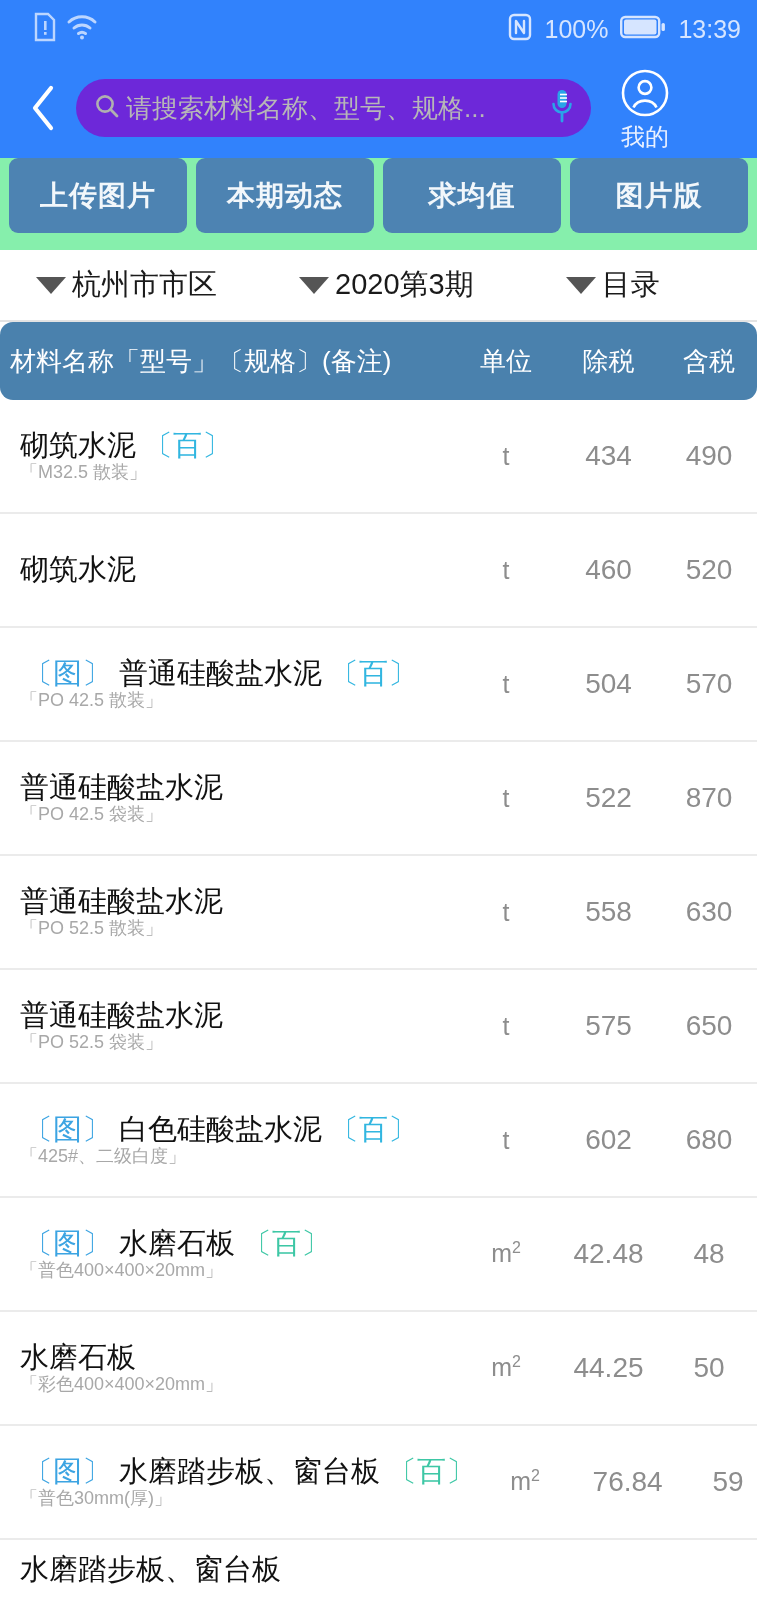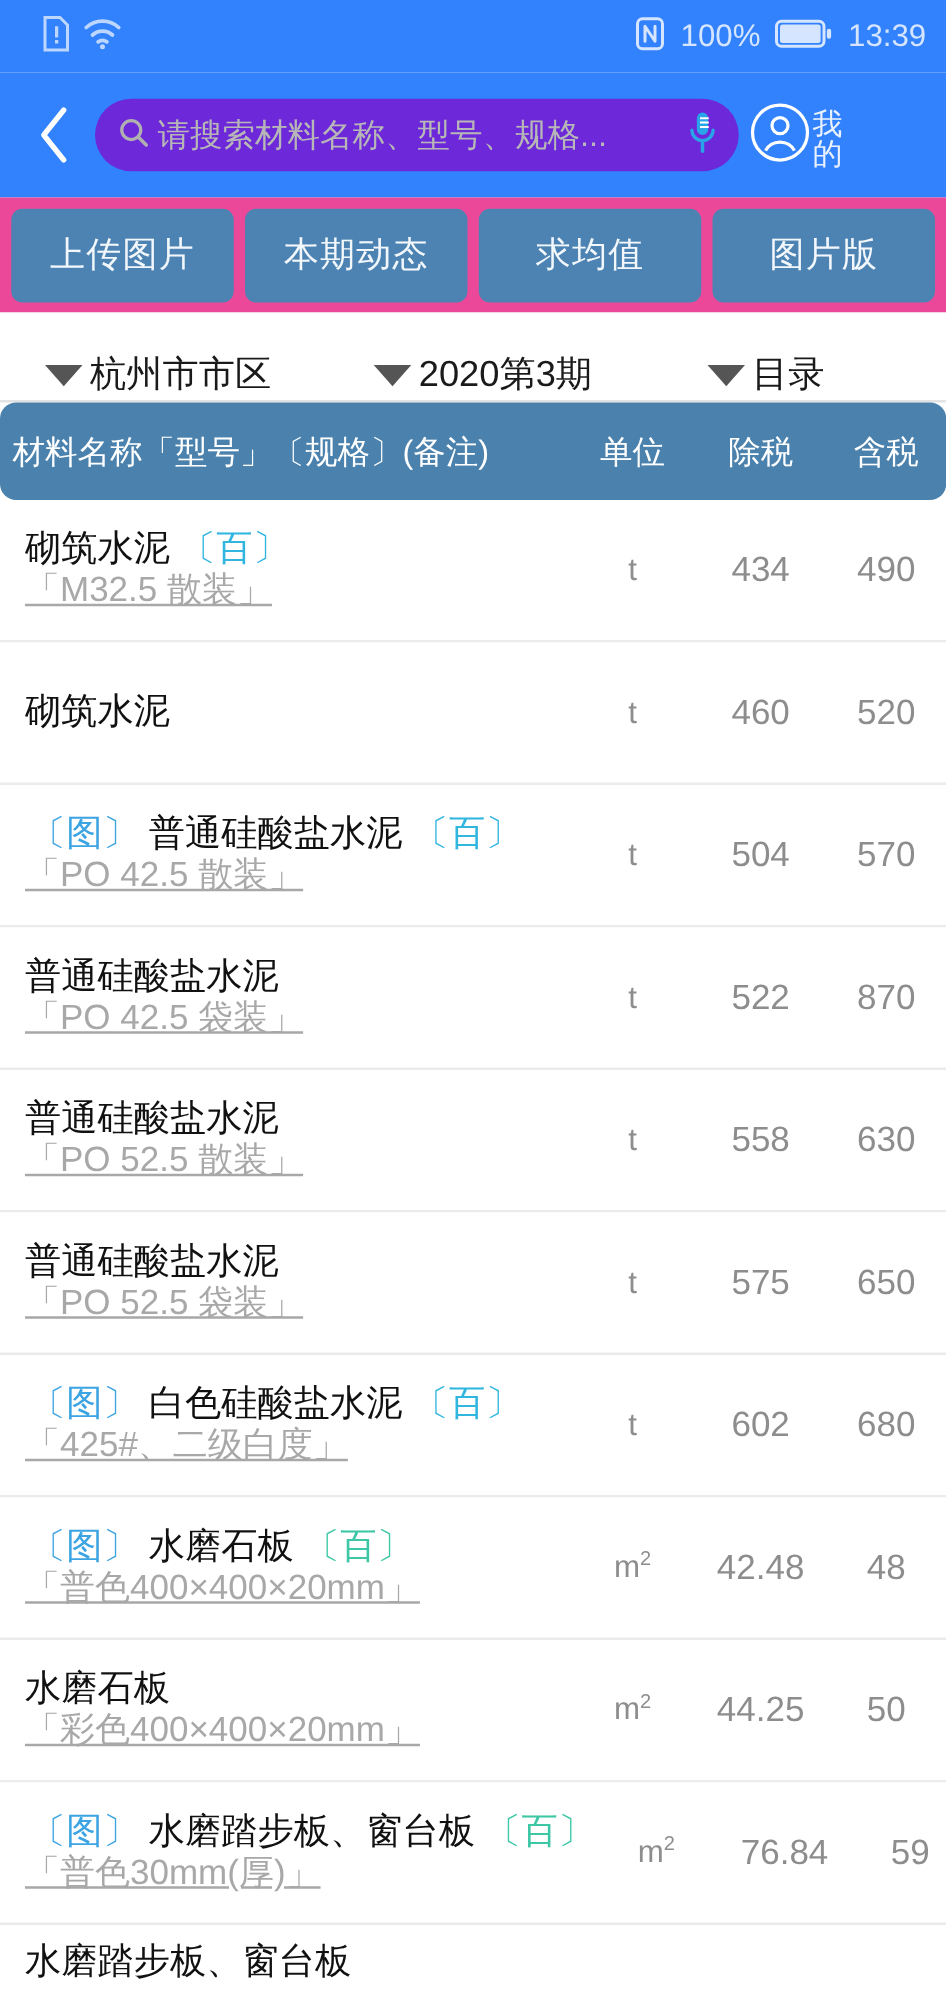--- a/index.html
+++ b/index.html
@@ -34,39 +34,39 @@
   .search-wrap {
     flex:1 1 auto; height:58px; background:#6d28d9; border-radius:30px;
     display:flex; align-items:center; padding:0 16px 0 18px; margin:0 6px 0 4px;
     max-width:515px;
   }
   .search-input-txt {
     flex:1 1 auto; font-size:26px; color:#b7b7b7; margin-left:6px;
     white-space:nowrap; overflow:hidden;
   }
   .profile {
-    width:92px; flex:0 0 auto; display:flex; flex-direction:row;
-    align-items:flex-end; justify-content:center; gap:1px; margin-left:2px;
+    width:92px; flex:0 0 auto; display:flex; flex-direction:column;
+    align-items:center; justify-content:center; gap:1px; margin-left:2px;
   }
   .profile-label { font-size:24px; color:#eaf1ff; line-height:1; margin-top:2px; }
 
   
   .btnrow {
-    height:92px; display:flex; align-items:center; gap:9px;
-    padding:0 9px; background:#ec4899;
+    height:92px; display:flex; gap:9px;
+    padding:0 9px; background:#86efac;font-weight:bold;
   }
   .abtn {
     flex:1 1 0; height:75px; background:#4d83b2; border-radius:9px;
     color:#f2f7fb; font-size:28px; display:flex; align-items:center;
     justify-content:center; letter-spacing:1px;
   }
 
   
   .filterrow {
-    height:72px; display:flex; align-items:flex-end; background:#fff;
+    height:72px; display:flex; align-items:center; background:#fff;
     border-bottom:2px solid #e3e3e3;
   }
   .filt { display:flex; align-items:center; font-size:29px; color:#1a1a1a; }
   .filt .caret {
     width:0; height:0; border-left:15px solid transparent;
     border-right:15px solid transparent; border-top:17px solid #555;
     margin-right:6px; display:inline-block;
   }
   .filt-1 { margin-left:36px; }
   .filt-2 { margin-left:82px; }
@@ -88,21 +88,21 @@
     border-bottom:2px solid #ebebeb; background:#fff;
   }
   .td-name {
     flex:0 0 456px; padding-left:20px; display:flex; flex-direction:column;
     justify-content:center; gap:1px;
   }
   .mat-line { font-size:29px; color:#111; line-height:1.1; white-space:nowrap; }
   .tag-img { color:#3ca4e2; }
   .tag-bai { color:#31b6e0; }
   .tag-bai-green { color:#3dc7a5; }
-  .mat-spec { font-size:28px; color:#a8a8a8; line-height:1.1; white-space:nowrap;text-decoration:underline; }
+  .mat-spec { font-size:18px; color:#a8a8a8; line-height:1.1; white-space:nowrap; }
   .td-unit { flex:0 0 100px; text-align:center; font-size:25px; color:#8d8d8d; }
   .td-unit sup { font-size:16px; vertical-align:super; }
   .td-ex   { flex:0 0 105px; text-align:center; font-size:28px; color:#8d8d8d; }
   .td-inc  { flex:0 0 96px; text-align:center; font-size:28px; color:#8d8d8d; }
 
   .trow.indented .mat-line { padding-left:4px; }
   .trow.partial { min-height:70px; border-bottom:none; align-items:flex-start; padding-top:14px; }
 </style>
 </head>
 <body>

